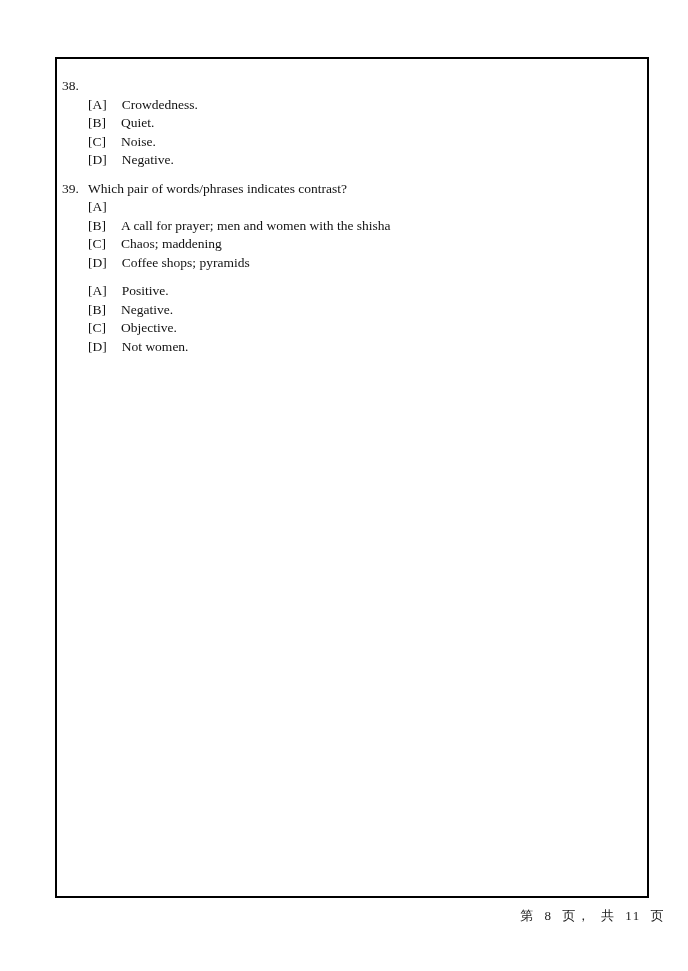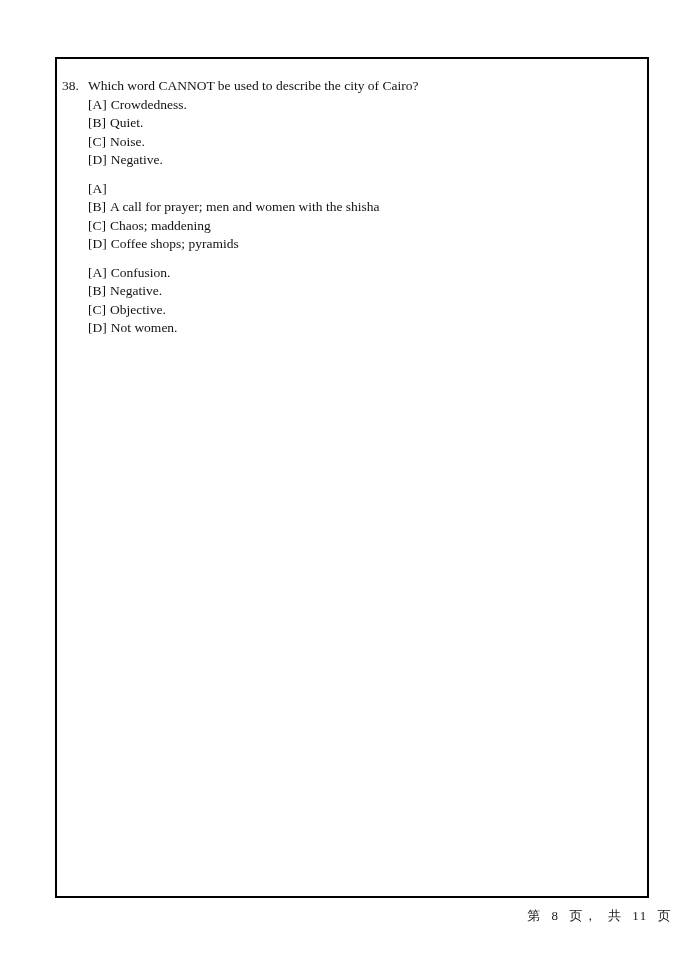--- a/index.html
+++ b/index.html
@@ -48,45 +48,44 @@
     margin-left: 26px;
   }
   .option {
     display: flex;
     align-items: flex-start;
   }
   .opt-label {
     flex: 0 0 auto;
   }
   .opt-text {
-    margin-left: 4px;
+    margin-left: 15px;
   }
   .footer {
     position: absolute;
     top: 907px;
-    right: 16px;
+    right: 23px;
     font-size: 13px;
     line-height: 18px;
     letter-spacing: 1.5px;
     word-spacing: 5px;
     color: #222222;
     font-family: "Liberation Serif", "DejaVu Sans", serif;
   }
 </style>
 </head>
 <body>
 
 <div class="sheet-border"></div>
 
 <div class="content">
 
   <div class="question">
     <div class="q-line">
       <span class="q-num">38.</span>
-      <span class="q-text">Which word CANNOT be used to describe the city of Cairo?</span>
     </div>
     <div class="options">
       <div class="option">
         <span class="opt-label">[A]</span>
         <span class="opt-text">Crowdedness.</span>
       </div>
       <div class="option">
         <span class="opt-label">[B]</span>
         <span class="opt-text">Quiet.</span>
       </div>
@@ -95,20 +94,24 @@
         <span class="opt-text">Noise.</span>
       </div>
       <div class="option">
         <span class="opt-label">[D]</span>
         <span class="opt-text">Negative.</span>
       </div>
     </div>
   </div>
 
   <div class="question">
+    <div class="q-line">
+      <span class="q-num">39.</span>
+      <span class="q-text">Which pair of words/phrases indicates contrast?</span>
+    </div>
     <div class="options">
       <div class="option">
         <span class="opt-label">[A]</span>
       </div>
       <div class="option">
         <span class="opt-label">[B]</span>
         <span class="opt-text">A call for prayer; men and women with the shisha</span>
       </div>
       <div class="option">
         <span class="opt-label">[C]</span>
@@ -118,21 +121,21 @@
         <span class="opt-label">[D]</span>
         <span class="opt-text">Coffee shops; pyramids</span>
       </div>
     </div>
   </div>
 
   <div class="question">
     <div class="options">
       <div class="option">
         <span class="opt-label">[A]</span>
-        <span class="opt-text">Confusion.</span>
+        <span class="opt-text">Positive.</span>
       </div>
       <div class="option">
         <span class="opt-label">[B]</span>
         <span class="opt-text">Negative.</span>
       </div>
       <div class="option">
         <span class="opt-label">[C]</span>
         <span class="opt-text">Objective.</span>
       </div>
       <div class="option">

